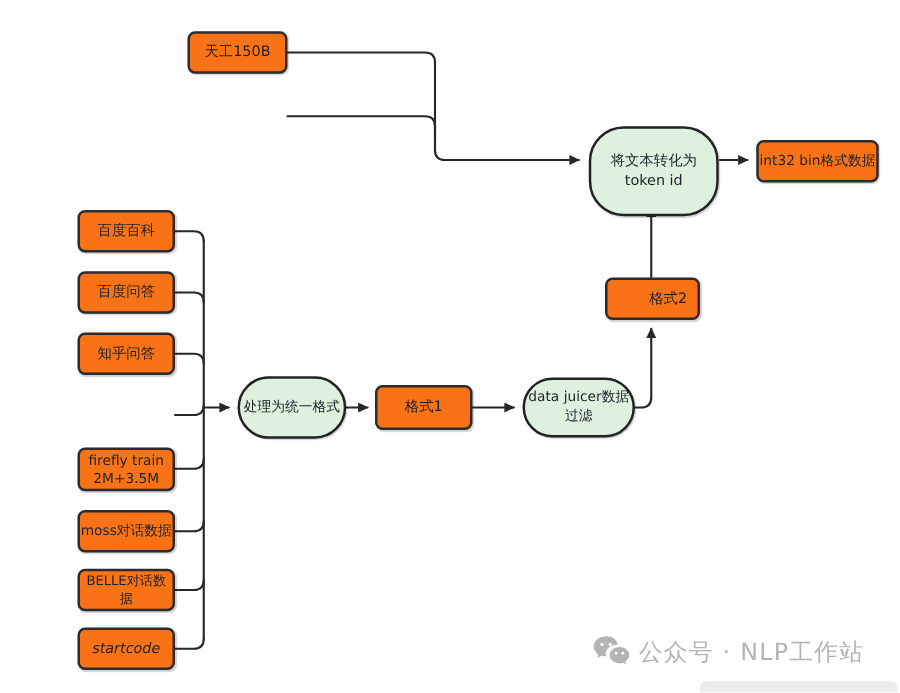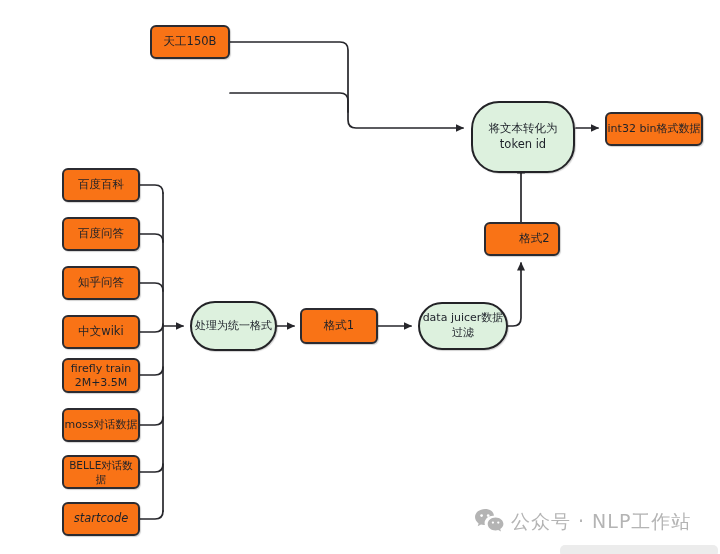--- a/index.html
+++ b/index.html
@@ -102,21 +102,20 @@
       <path d="M 521 222 V 166" marker-end="url(#arrow)"></path>
       <path d="M 576 128 H 598" marker-end="url(#arrow)"></path>
     </g>
   </svg>
 
   <div class="node box" style="left:150px; top:25px; width:80px; height:34px;">天工150B</div>
 
   <div class="node box" style="left:62px; top:168px; width:78px; height:34px;">百度百科</div>
   <div class="node box" style="left:62px; top:217px; width:78px; height:34px;">百度问答</div>
   <div class="node box" style="left:62px; top:266px; width:78px; height:34px;">知乎问答</div>
-  <div class="node box" style="left:62px; top:315px; width:78px; height:34px;">中文wiki</div>
   <div class="node box" style="left:62px; top:358px; width:78px; height:35px; font-size:11px; line-height:1.25;">firefly train
 2M+3.5M</div>
   <div class="node box" style="left:62px; top:408px; width:78px; height:34px; font-size:11px;">moss对话数据</div>
   <div class="node box" style="left:62px; top:455px; width:78px; height:34px; font-size:10.5px;">BELLE对话数据</div>
   <div class="node box" style="left:62px; top:502px; width:78px; height:34px;font-style:italic;">startcode</div>
 
   <div class="node ellipse" style="left:190px; top:301px; width:87px; height:50px; border-radius:25px; font-size:11px;">处理为统一格式</div>
   <div class="node box" style="left:300px; top:308px; width:78px; height:36px;">格式1</div>
   <div class="node ellipse" style="left:418px; top:302px; width:90px; height:48px; border-radius:24px; font-size:11px;">data juicer数据
 过滤</div>

